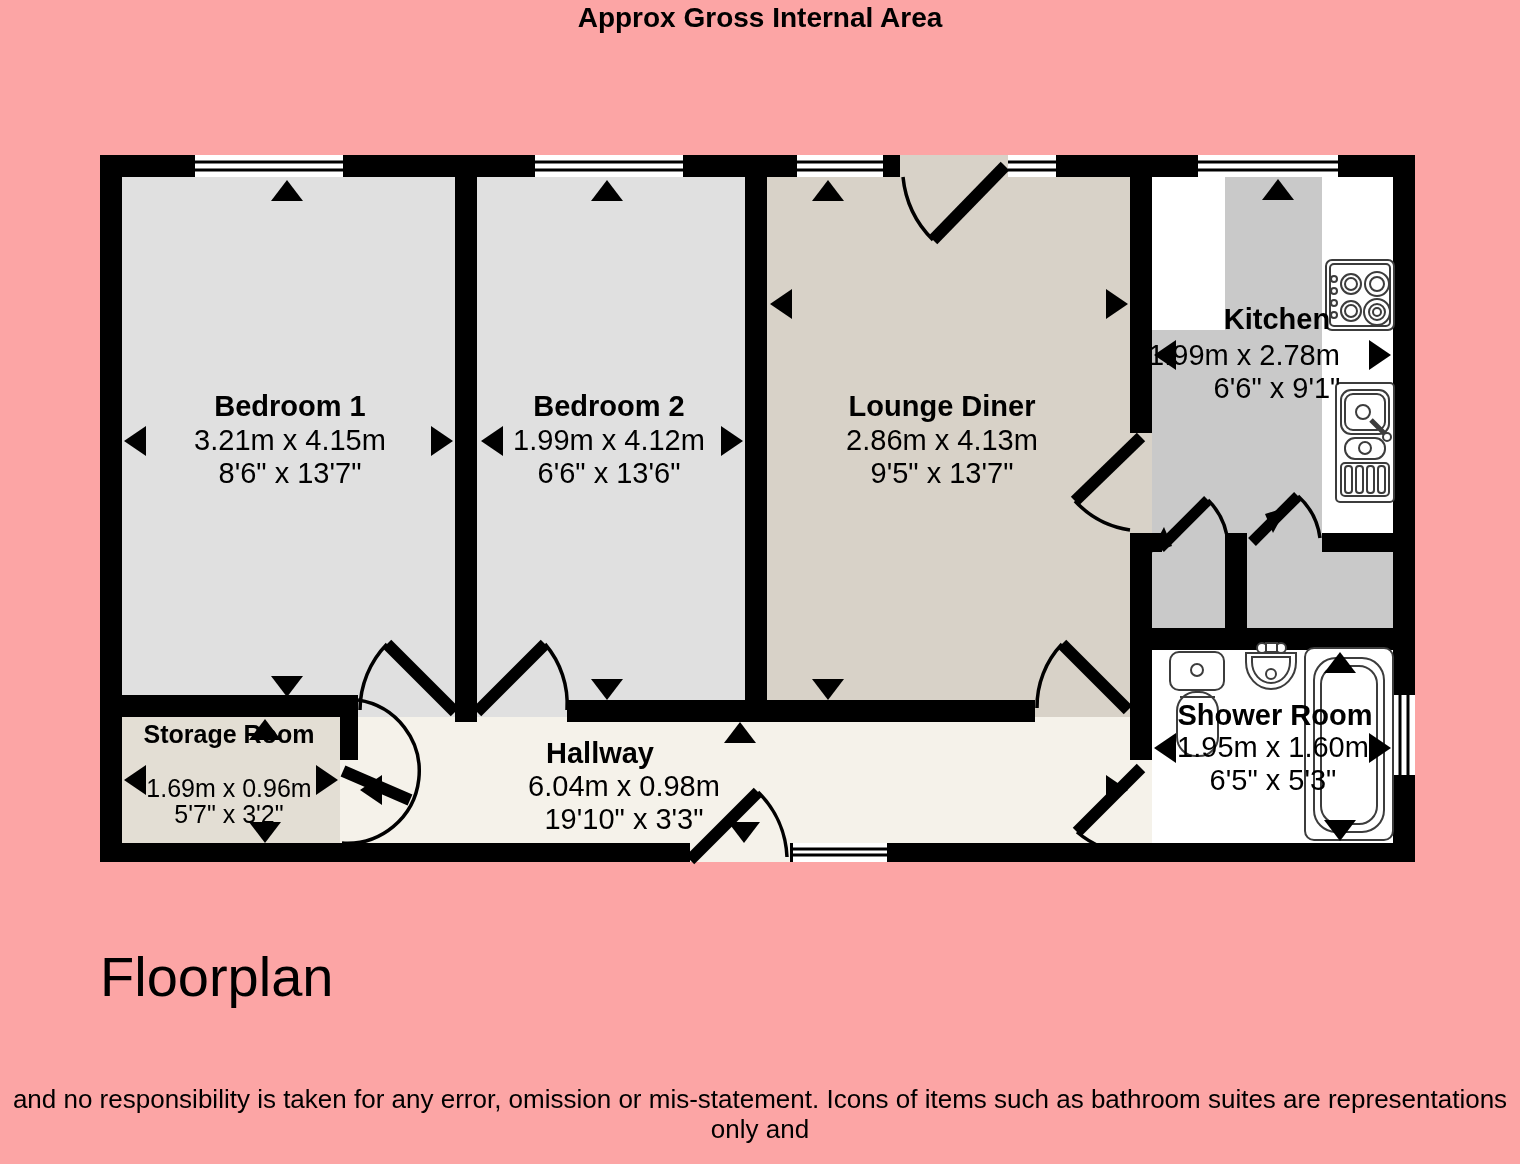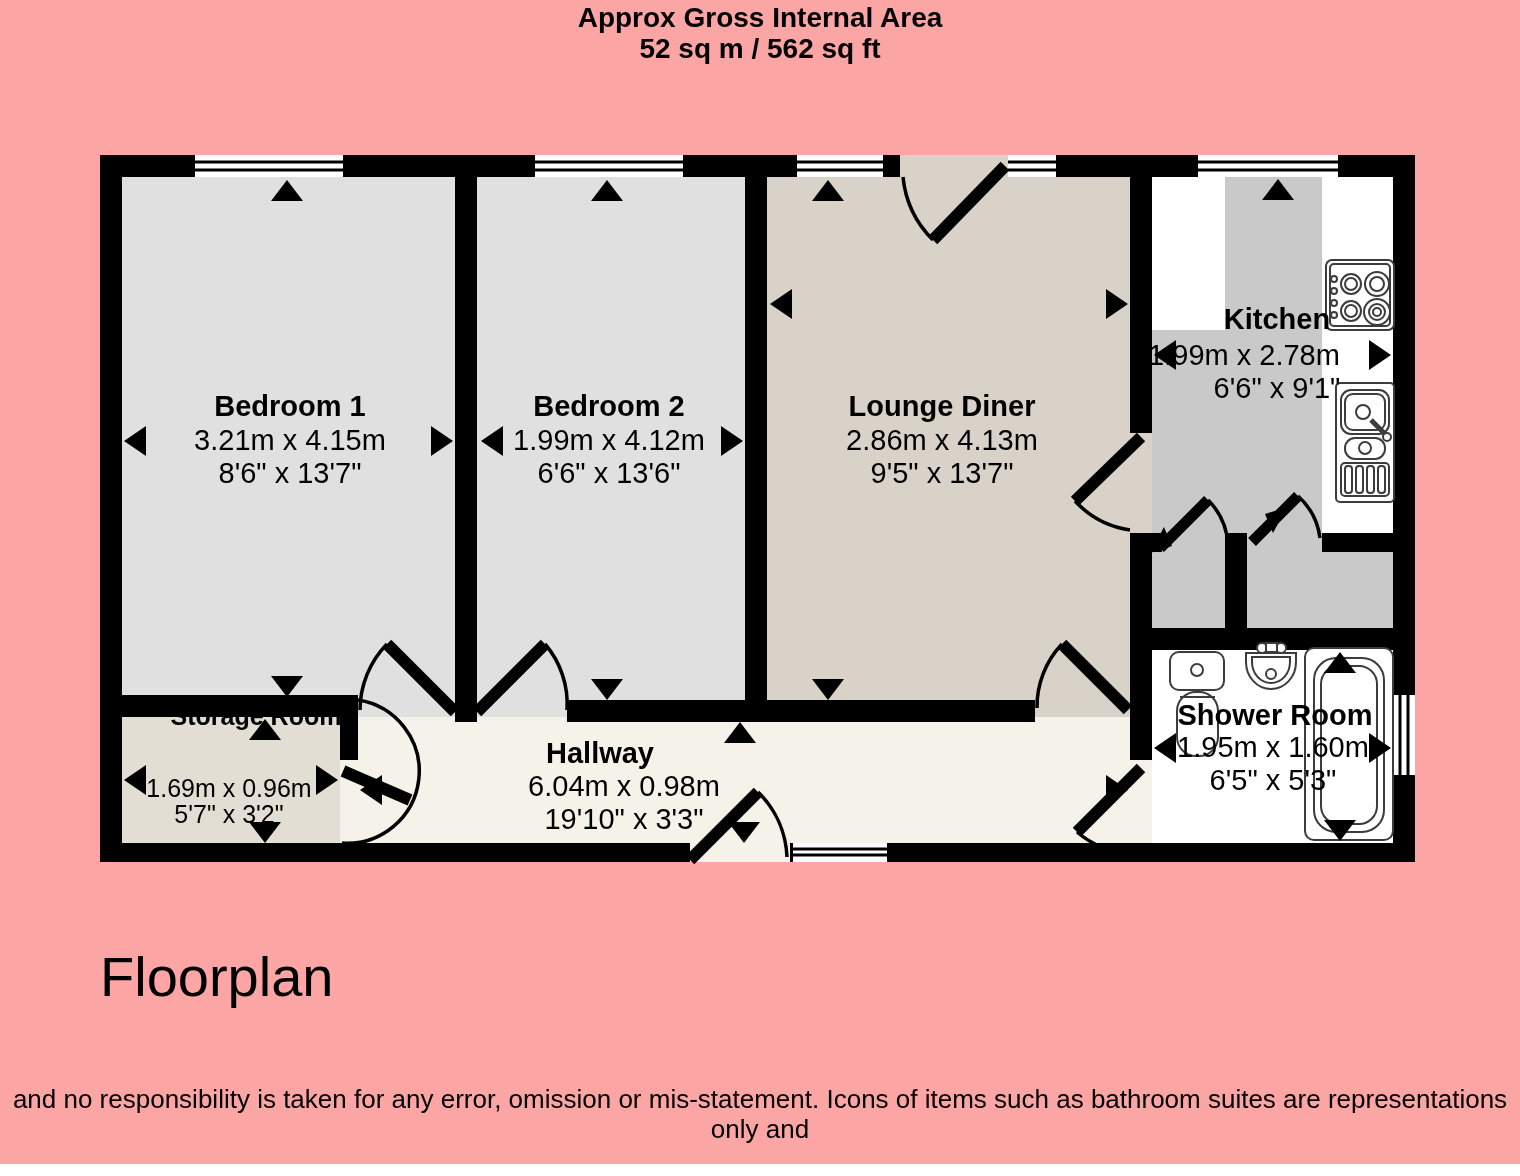--- a/index.html
+++ b/index.html
@@ -229,40 +229,39 @@
     <polygon points="1106,775 1106,805 1128,790"></polygon>
     <polygon points="1324,673 1356,673 1340,652"></polygon>
     <polygon points="1324,820 1356,820 1340,841"></polygon>
     <polygon points="1176,733 1176,763 1154,748"></polygon>
     <polygon points="1369,733 1369,763 1391,748"></polygon>
   </g>
 </svg>
 
 <div id="header">
   <div>Approx Gross Internal Area</div>
-  <div>52 sq m / 562 sq ft</div>
 </div>
 
 <div class="lbl room-name" style="left:290px;top:406px;">Bedroom 1</div>
 <div class="lbl room-dim" style="left:290px;top:440px;">3.21m x 4.15m</div>
 <div class="lbl room-dim" style="left:290px;top:473px;">8'6" x 13'7"</div>
 
 <div class="lbl room-name" style="left:609px;top:406px;">Bedroom 2</div>
 <div class="lbl room-dim" style="left:609px;top:440px;">1.99m x 4.12m</div>
 <div class="lbl room-dim" style="left:609px;top:473px;">6'6" x 13'6"</div>
 
 <div class="lbl room-name" style="left:942px;top:406px;">Lounge Diner</div>
 <div class="lbl room-dim" style="left:942px;top:440px;">2.86m x 4.13m</div>
 <div class="lbl room-dim" style="left:942px;top:473px;">9'5" x 13'7"</div>
 
 <div class="lbl room-name" style="left:1277px;top:319px;">Kitchen</div>
 <div class="lbl room-dim" style="left:1244px;top:355px;">1.99m x 2.78m</div>
 <div class="lbl room-dim" style="left:1277px;top:388px;">6'6" x 9'1"</div>
 
-<div class="lbl small-name" style="left:229px;top:716px;margin-left:27px;">Storage Room</div>
+<div class="lbl small-name" style="left:229px;top:734px;">Storage Room</div>
 <div class="lbl small-dim" style="left:229px;top:788px;">1.69m x 0.96m</div>
 <div class="lbl small-dim" style="left:229px;top:814px;">5'7" x 3'2"</div>
 
 <div class="lbl room-name" style="left:600px;top:753px;">Hallway</div>
 <div class="lbl room-dim" style="left:624px;top:786px;">6.04m x 0.98m</div>
 <div class="lbl room-dim" style="left:624px;top:819px;">19'10" x 3'3"</div>
 
 <div class="lbl room-name" style="left:1275px;top:715px;">Shower Room</div>
 <div class="lbl room-dim" style="left:1273px;top:747px;">1.95m x 1.60m</div>
 <div class="lbl room-dim" style="left:1273px;top:780px;">6'5" x 5'3"</div>

